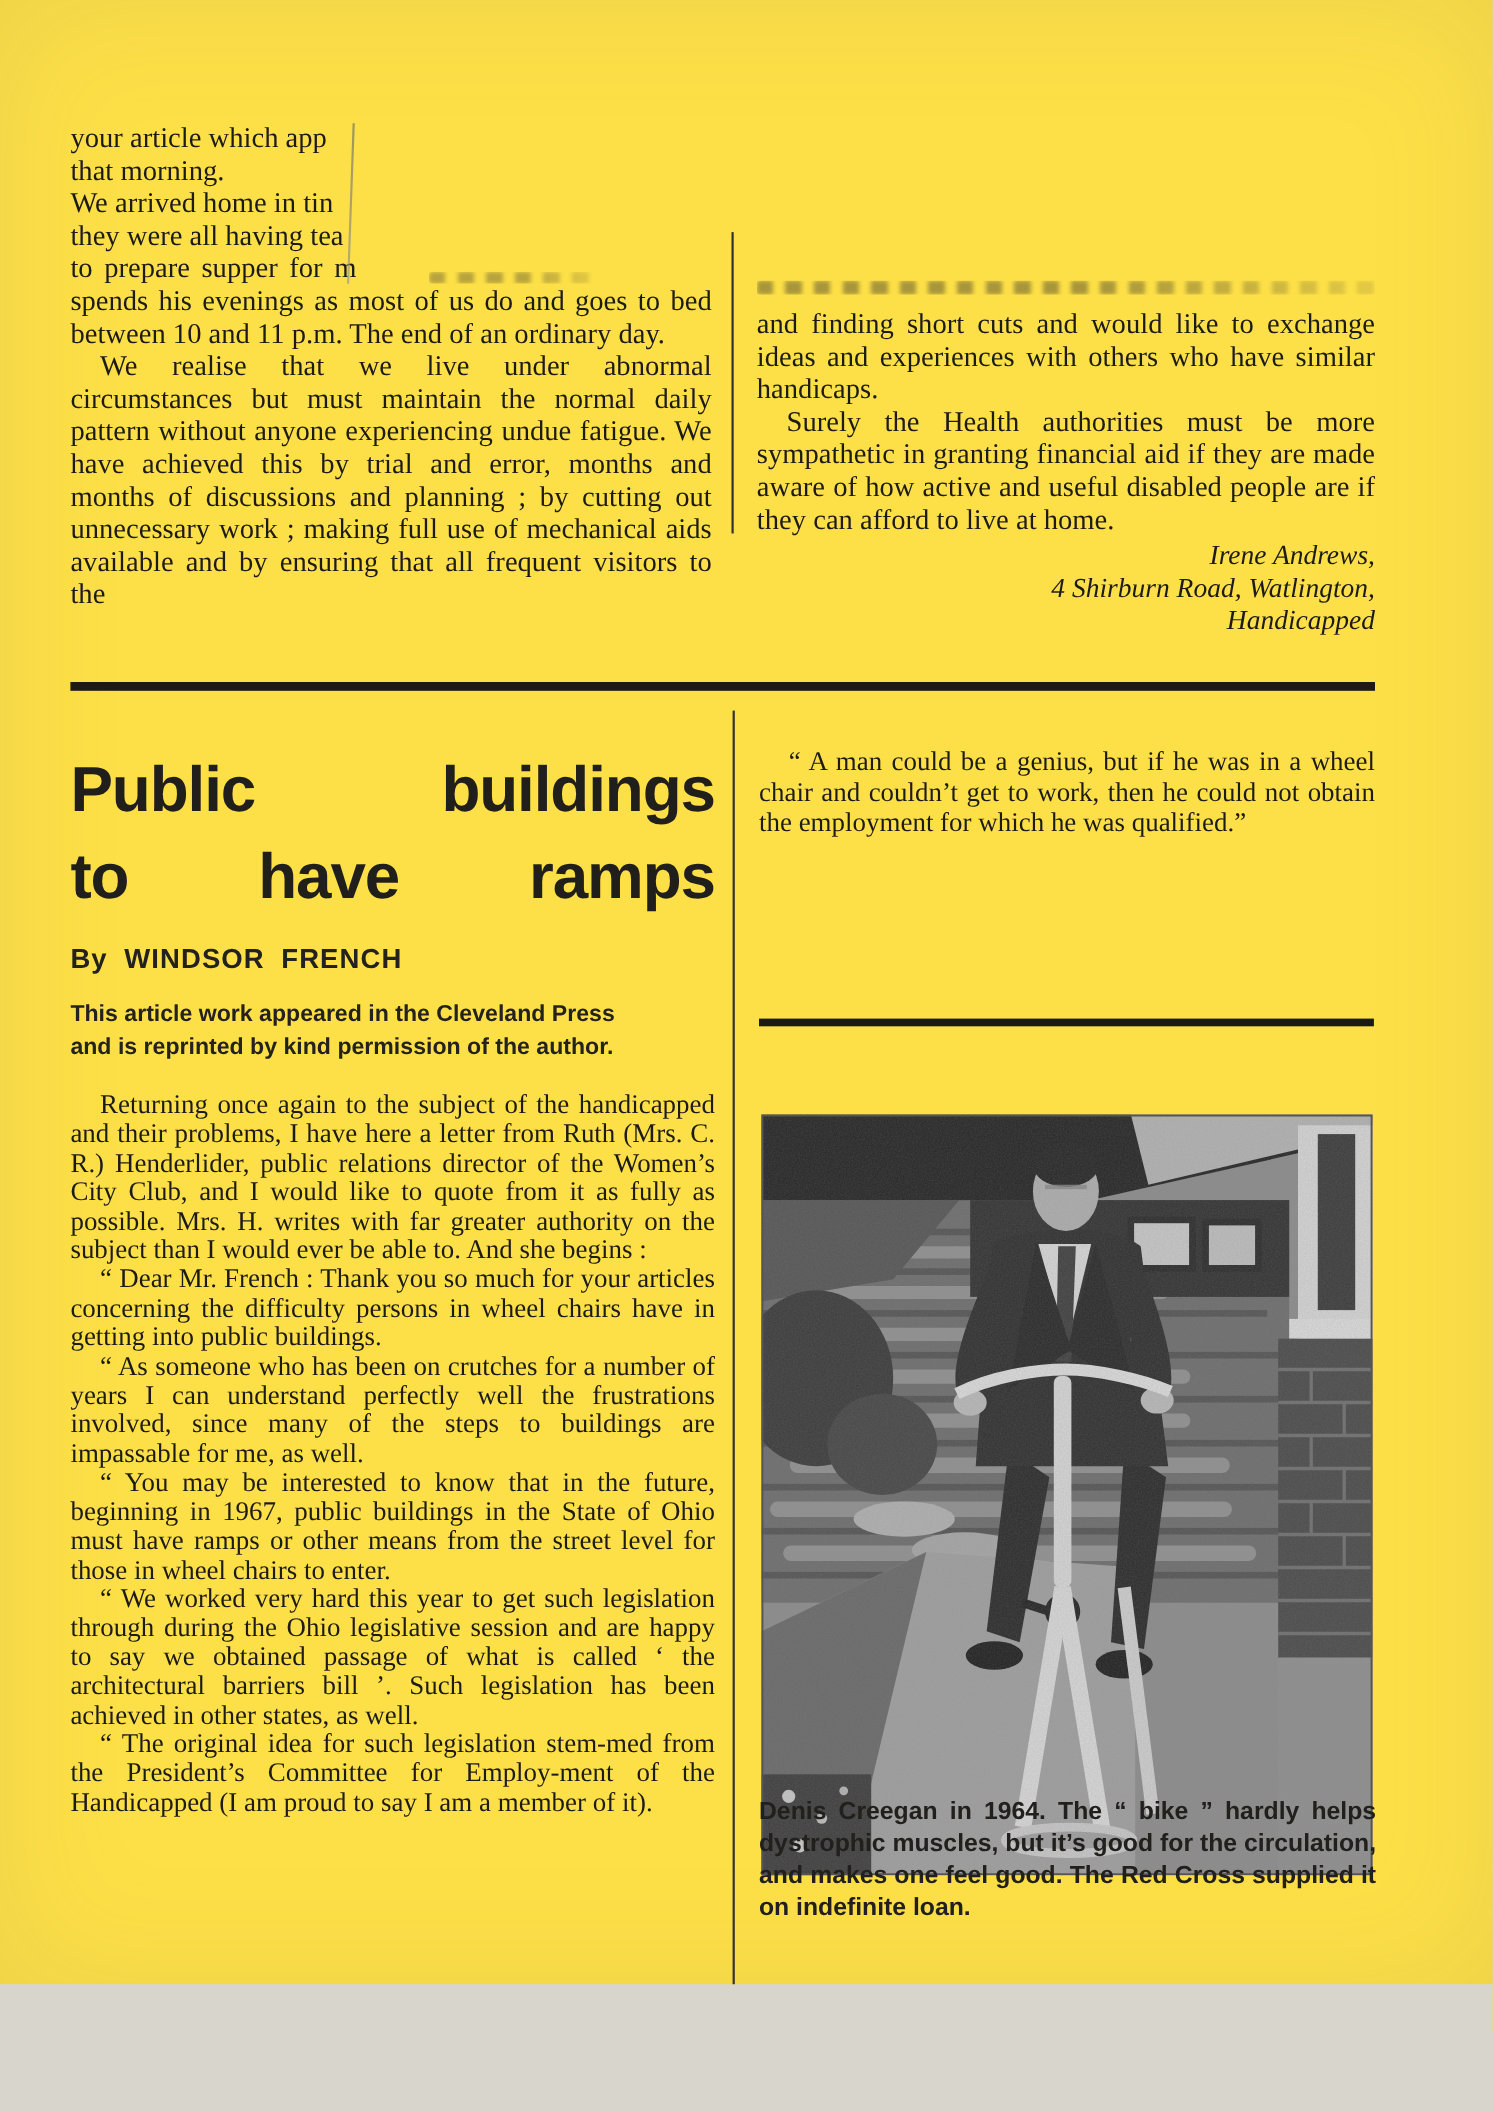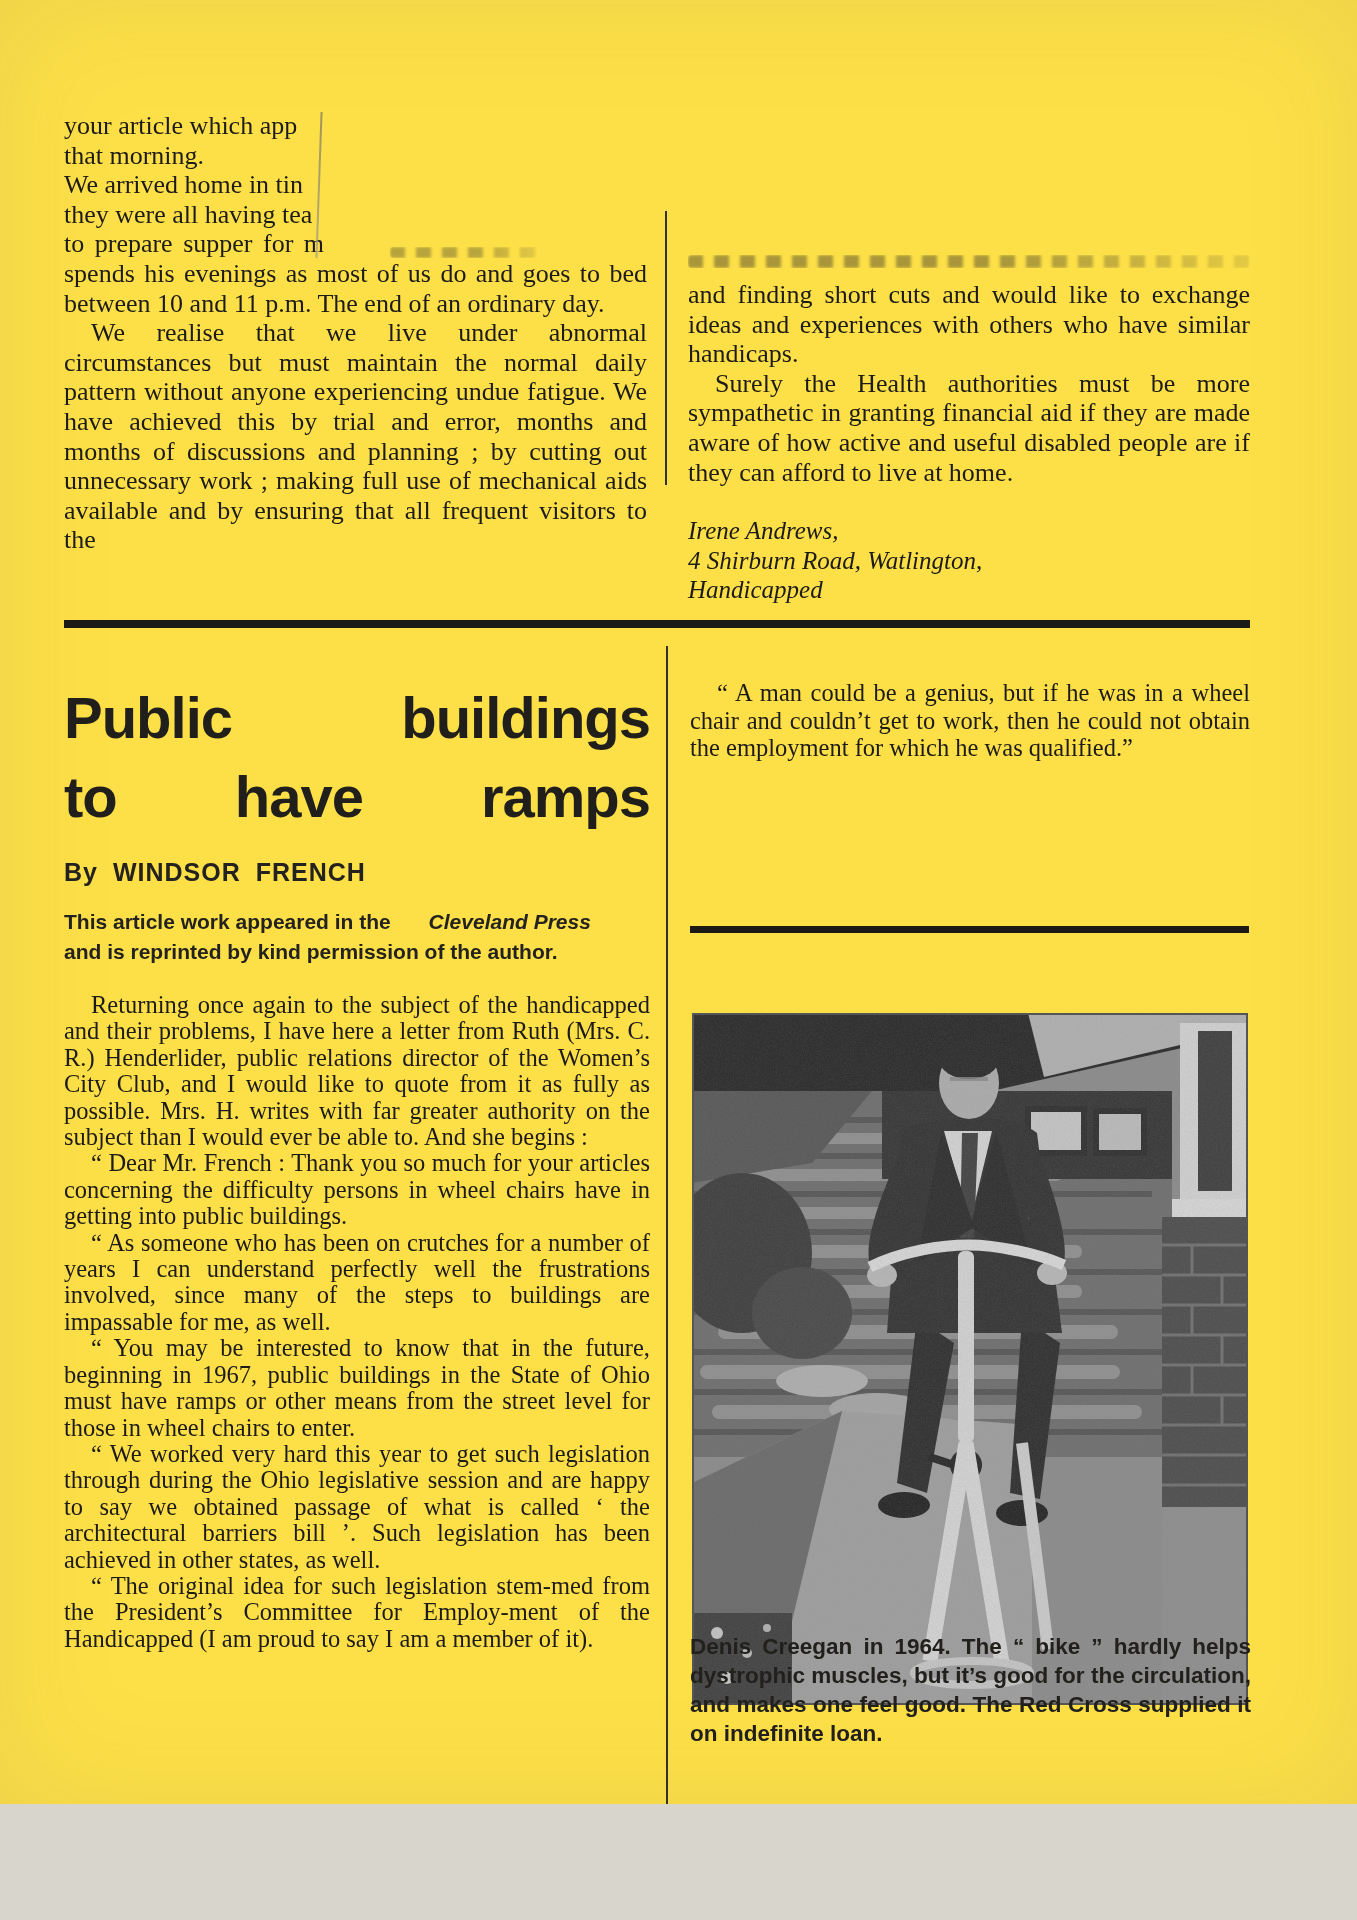--- a/index.html
+++ b/index.html
@@ -22,39 +22,39 @@
     width:2px; background:linear-gradient(#6e6b65,#9a968d);
     transform:rotate(2deg); opacity:.65;
   }
   .smudge{
     background:repeating-linear-gradient(90deg, rgba(48,45,40,.75) 0 15px, rgba(48,45,40,0) 15px 26px);
     filter:blur(1.7px); border-radius:3px;
     -webkit-mask-image:linear-gradient(90deg,#000 55%, rgba(0,0,0,.3));
             mask-image:linear-gradient(90deg,#000 55%, rgba(0,0,0,.3));
   }
   .signature{
-    margin-top:29px; text-align:left; font-style:italic;
+    margin-top:4px; text-align:right; font-style:italic;
     font-size:25px; line-height:29.5px;
   }
   .vrule{width:2px; background:#33312d;}
   .hrule{background:#1b1a17;}
   .headline-line{
     font-family:"Liberation Sans", sans-serif; font-weight:bold;
     font-size:58px; line-height:79px; letter-spacing:-1px; color:#211f1b;
     text-align:justify; text-align-last:justify; -moz-text-align-last:justify;
   }
   .byline{
     font-family:"Liberation Sans", sans-serif; font-weight:bold;
     font-size:25px; letter-spacing:1px; word-spacing:7px; color:#24221e;
   }
   .note-line{
     font-family:"Liberation Sans", sans-serif; font-weight:bold;
     font-size:21px; line-height:30px; color:#24221e;
   }
-  .note-line .ital{font-style:italic;margin-left:32px;}
+  .note-line .ital{}
   .caption{
     font-family:"Liberation Sans", sans-serif; font-weight:bold;
     font-size:22.5px; line-height:29px; text-align:justify; color:#22201c;
   }
   .photo-frame{overflow:hidden;}
   .photo-frame svg{display:block; filter:grayscale(100%) contrast(.98) brightness(1.02);}
   .page-mark{
     width:8px;height:10px; border-left:2px solid rgba(70,66,60,.5);
     transform:rotate(28deg); opacity:.6;
   }

